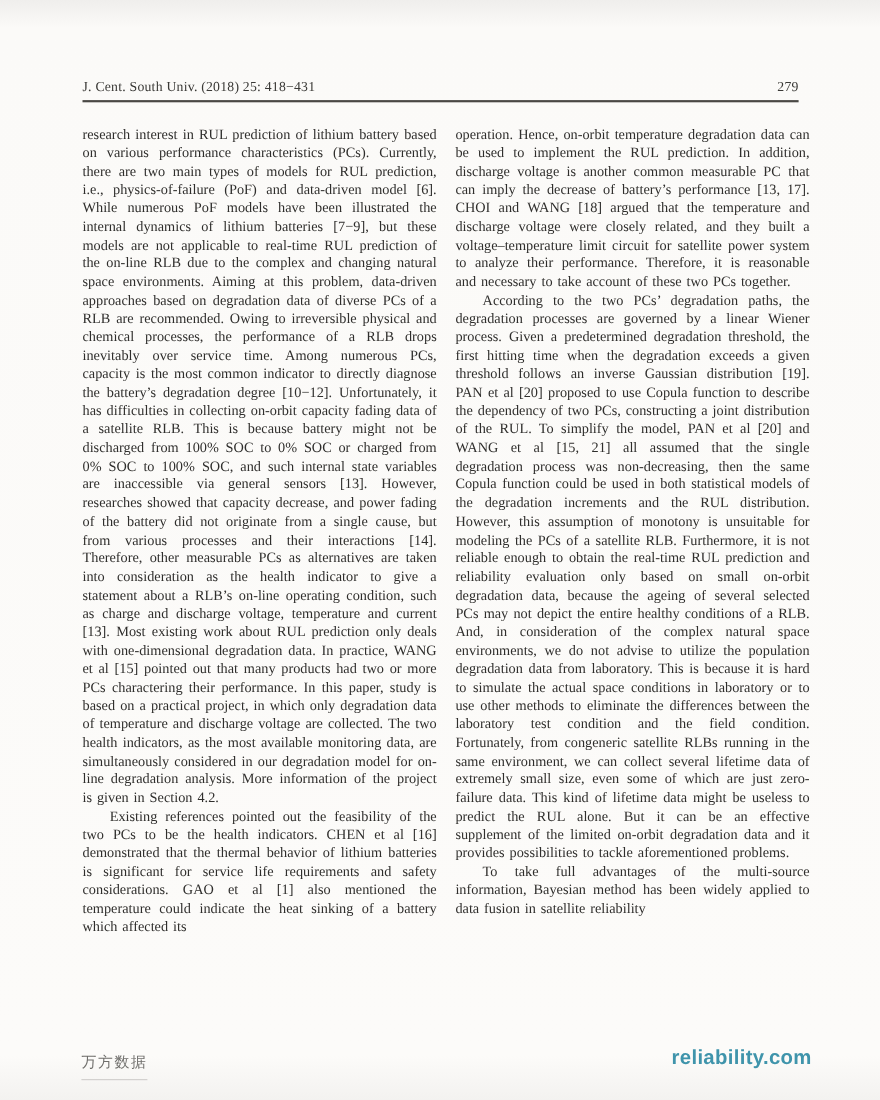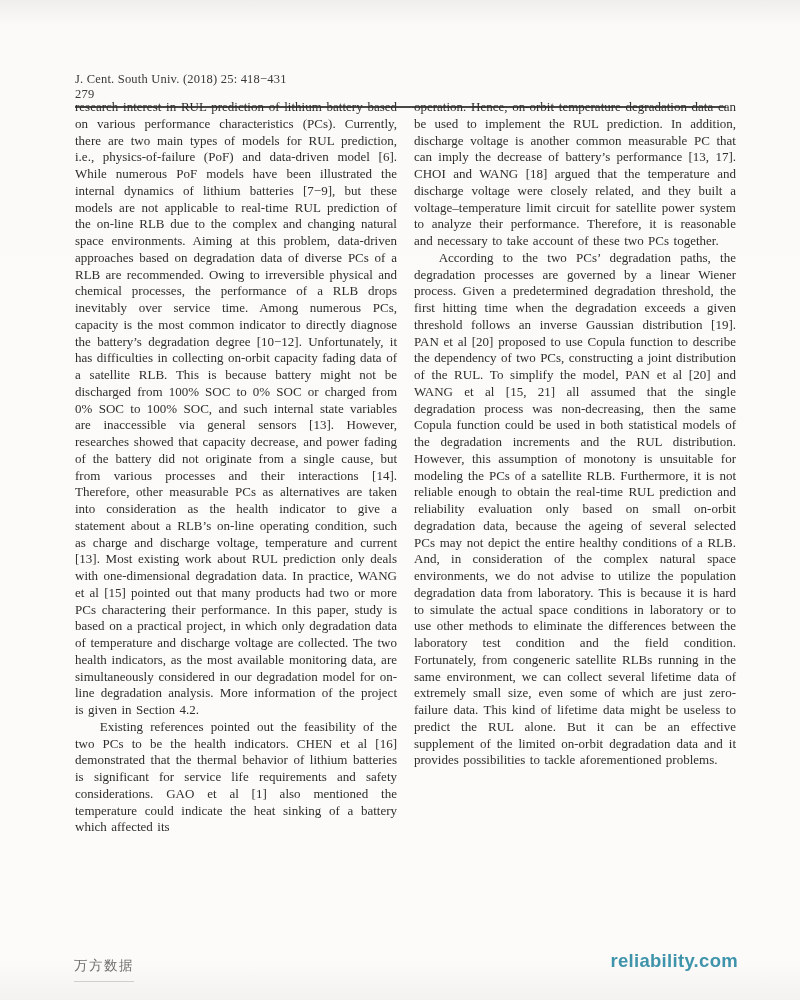--- a/index.html
+++ b/index.html
@@ -18,44 +18,44 @@
     overflow: hidden;
     box-sizing: border-box;
   }
   .header {
     position: absolute;
     top: 72px;
     left: 75px;
     right: 74px;
     display: flex;
     justify-content: space-between;
-    align-items: flex-start;
+    align-items: center;
     font-size: 12.5px;
     letter-spacing: 0.2px;
     color: #3a3936;
     padding-bottom: 4px;
     border-bottom: 2px solid #4a4844;
-    flex-direction: column;
   }
   .body-area {
     position: absolute;
     top: 99px;
     left: 75px;
     right: 64px;
     display: flex;
     gap: 17px;
   }
   .col {
     width: 322px;
     flex: 0 0 322px;
     text-align: justify;
     font-size: 13px;
     line-height: 16.75px;
     word-spacing: 1.2px;
     color: #2f2e2c;
+    margin-top: 15px;
   }
   .col p {
     margin: 0;
     padding: 0;
   }
   .col p.indent {
     text-indent: 1.9em;
   }
   .footer-watermark {
     position: absolute;
@@ -88,19 +88,20 @@
   </div>
 
   <div class="body-area">
     <div class="col">
       <p>research interest in RUL prediction of lithium battery based on various performance characteristics (PCs). Currently, there are two main types of models for RUL prediction, i.e., physics-of-failure (PoF) and data-driven model [6]. While numerous PoF models have been illustrated the internal dynamics of lithium batteries [7−9], but these models are not applicable to real-time RUL prediction of the on-line RLB due to the complex and changing natural space environments. Aiming at this problem, data-driven approaches based on degradation data of diverse PCs of a RLB are recommended. Owing to irreversible physical and chemical processes, the performance of a RLB drops inevitably over service time. Among numerous PCs, capacity is the most common indicator to directly diagnose the battery’s degradation degree [10−12]. Unfortunately, it has difficulties in collecting on-orbit capacity fading data of a satellite RLB. This is because battery might not be discharged from 100% SOC to 0% SOC or charged from 0% SOC to 100% SOC, and such internal state variables are inaccessible via general sensors [13]. However, researches showed that capacity decrease, and power fading of the battery did not originate from a single cause, but from various processes and their interactions [14]. Therefore, other measurable PCs as alternatives are taken into consideration as the health indicator to give a statement about a RLB’s on-line operating condition, such as charge and discharge voltage, temperature and current [13]. Most existing work about RUL prediction only deals with one-dimensional degradation data. In practice, WANG et al [15] pointed out that many products had two or more PCs charactering their performance. In this paper, study is based on a practical project, in which only degradation data of temperature and discharge voltage are collected. The two health indicators, as the most available monitoring data, are simultaneously considered in our degradation model for on-line degradation analysis. More information of the project is given in Section 4.2.</p>
       <p class="indent">Existing references pointed out the feasibility of the two PCs to be the health indicators. CHEN et al [16] demonstrated that the thermal behavior of lithium batteries is significant for service life requirements and safety considerations. GAO et al [1] also mentioned the temperature could indicate the heat sinking of a battery which affected its</p>
     </div>
     <div class="col">
       <p>operation. Hence, on-orbit temperature degradation data can be used to implement the RUL prediction. In addition, discharge voltage is another common measurable PC that can imply the decrease of battery’s performance [13, 17]. CHOI and WANG [18] argued that the temperature and discharge voltage were closely related, and they built a voltage–temperature limit circuit for satellite power system to analyze their performance. Therefore, it is reasonable and necessary to take account of these two PCs together.</p>
       <p class="indent">According to the two PCs’ degradation paths, the degradation processes are governed by a linear Wiener process. Given a predetermined degradation threshold, the first hitting time when the degradation exceeds a given threshold follows an inverse Gaussian distribution [19]. PAN et al [20] proposed to use Copula function to describe the dependency of two PCs, constructing a joint distribution of the RUL. To simplify the model, PAN et al [20] and WANG et al [15, 21] all assumed that the single degradation process was non-decreasing, then the same Copula function could be used in both statistical models of the degradation increments and the RUL distribution. However, this assumption of monotony is unsuitable for modeling the PCs of a satellite RLB. Furthermore, it is not reliable enough to obtain the real-time RUL prediction and reliability evaluation only based on small on-orbit degradation data, because the ageing of several selected PCs may not depict the entire healthy conditions of a RLB. And, in consideration of the complex natural space environments, we do not advise to utilize the population degradation data from laboratory. This is because it is hard to simulate the actual space conditions in laboratory or to use other methods to eliminate the differences between the laboratory test condition and the field condition. Fortunately, from congeneric satellite RLBs running in the same environment, we can collect several lifetime data of extremely small size, even some of which are just zero-failure data. This kind of lifetime data might be useless to predict the RUL alone. But it can be an effective supplement of the limited on-orbit degradation data and it provides possibilities to tackle aforementioned problems.</p>
+      <p class="indent">To take full advantages of the multi-source information, Bayesian method has been widely applied to data fusion in satellite reliability</p>
     </div>
   </div>
 
   <div class="footer-watermark">万方数据</div>
   <div class="footer-site" style="color: rgb(63, 148, 171);">reliability.com</div>
 
 </div>
 
 </body></html>

